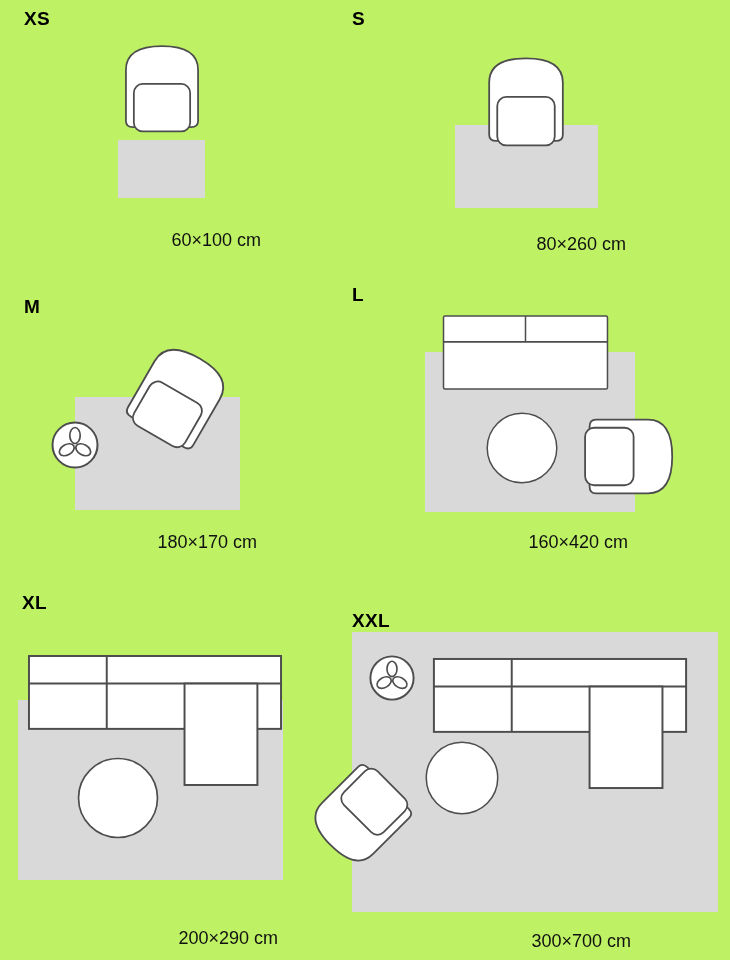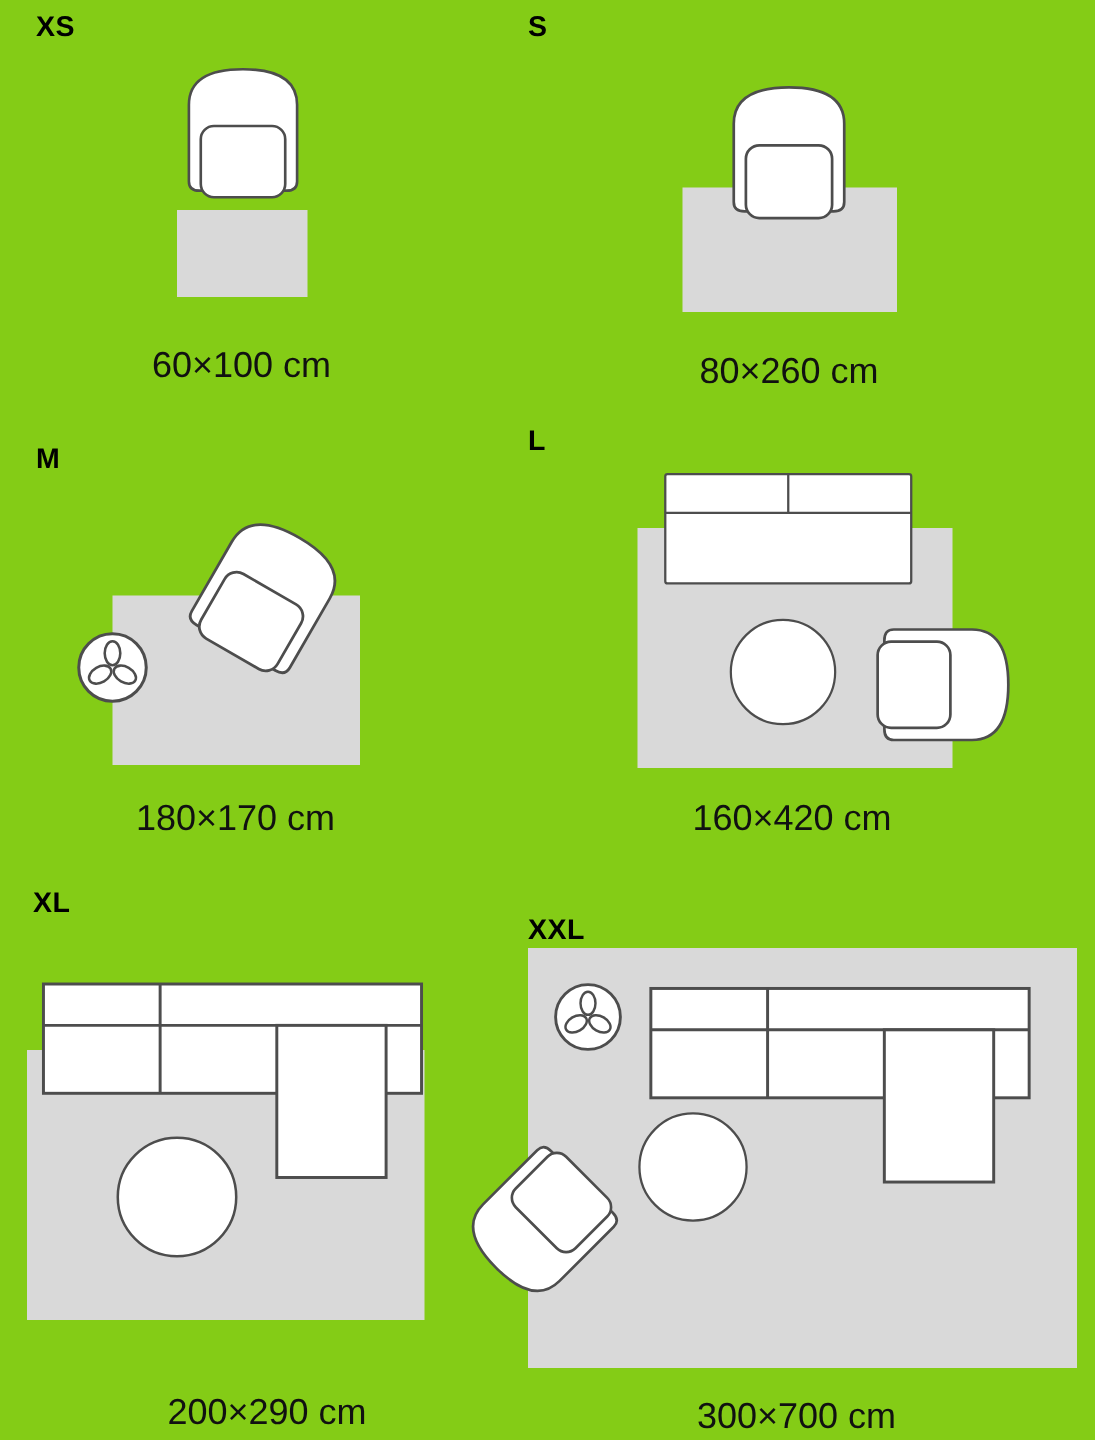--- a/index.html
+++ b/index.html
@@ -1,20 +1,20 @@
 <!DOCTYPE html>
 <html><head>
 <meta charset="utf-8">
 <style>
   * { margin:0; padding:0; box-sizing:border-box; }
   html,body { background:#ffffff; font-family:"Liberation Sans", sans-serif; }
-  .canvas { position:relative; width:730px; height:960px; background:#84cc16; overflow:hidden; }
+  .canvas { position:relative; width:730px; height:960px; background:#bef264; overflow:hidden; }
   .canvas section > * { position:absolute; }
   .size-label { font-size:19px; font-weight:700; color:#000000; letter-spacing:.3px; }
-  .dims { font-size:24px; color:#111111; text-align:center; white-space:nowrap; }
+  .dims { font-size:18px; color:#111111; text-align:right; white-space:nowrap; }
   .rug { background:#d9d9d9; }
   .furn { overflow:visible; display:block; }
   .f  { fill:#ffffff; stroke:#4d4d4d; stroke-width:2; }
   .s  { stroke:#4d4d4d; stroke-width:2; fill:none; }
   .nf { fill:none; stroke:#4d4d4d; stroke-width:1.7; }
 </style>
 </head>
 <body>
 
 <svg width="0" height="0" style="position:absolute" aria-hidden="true">

